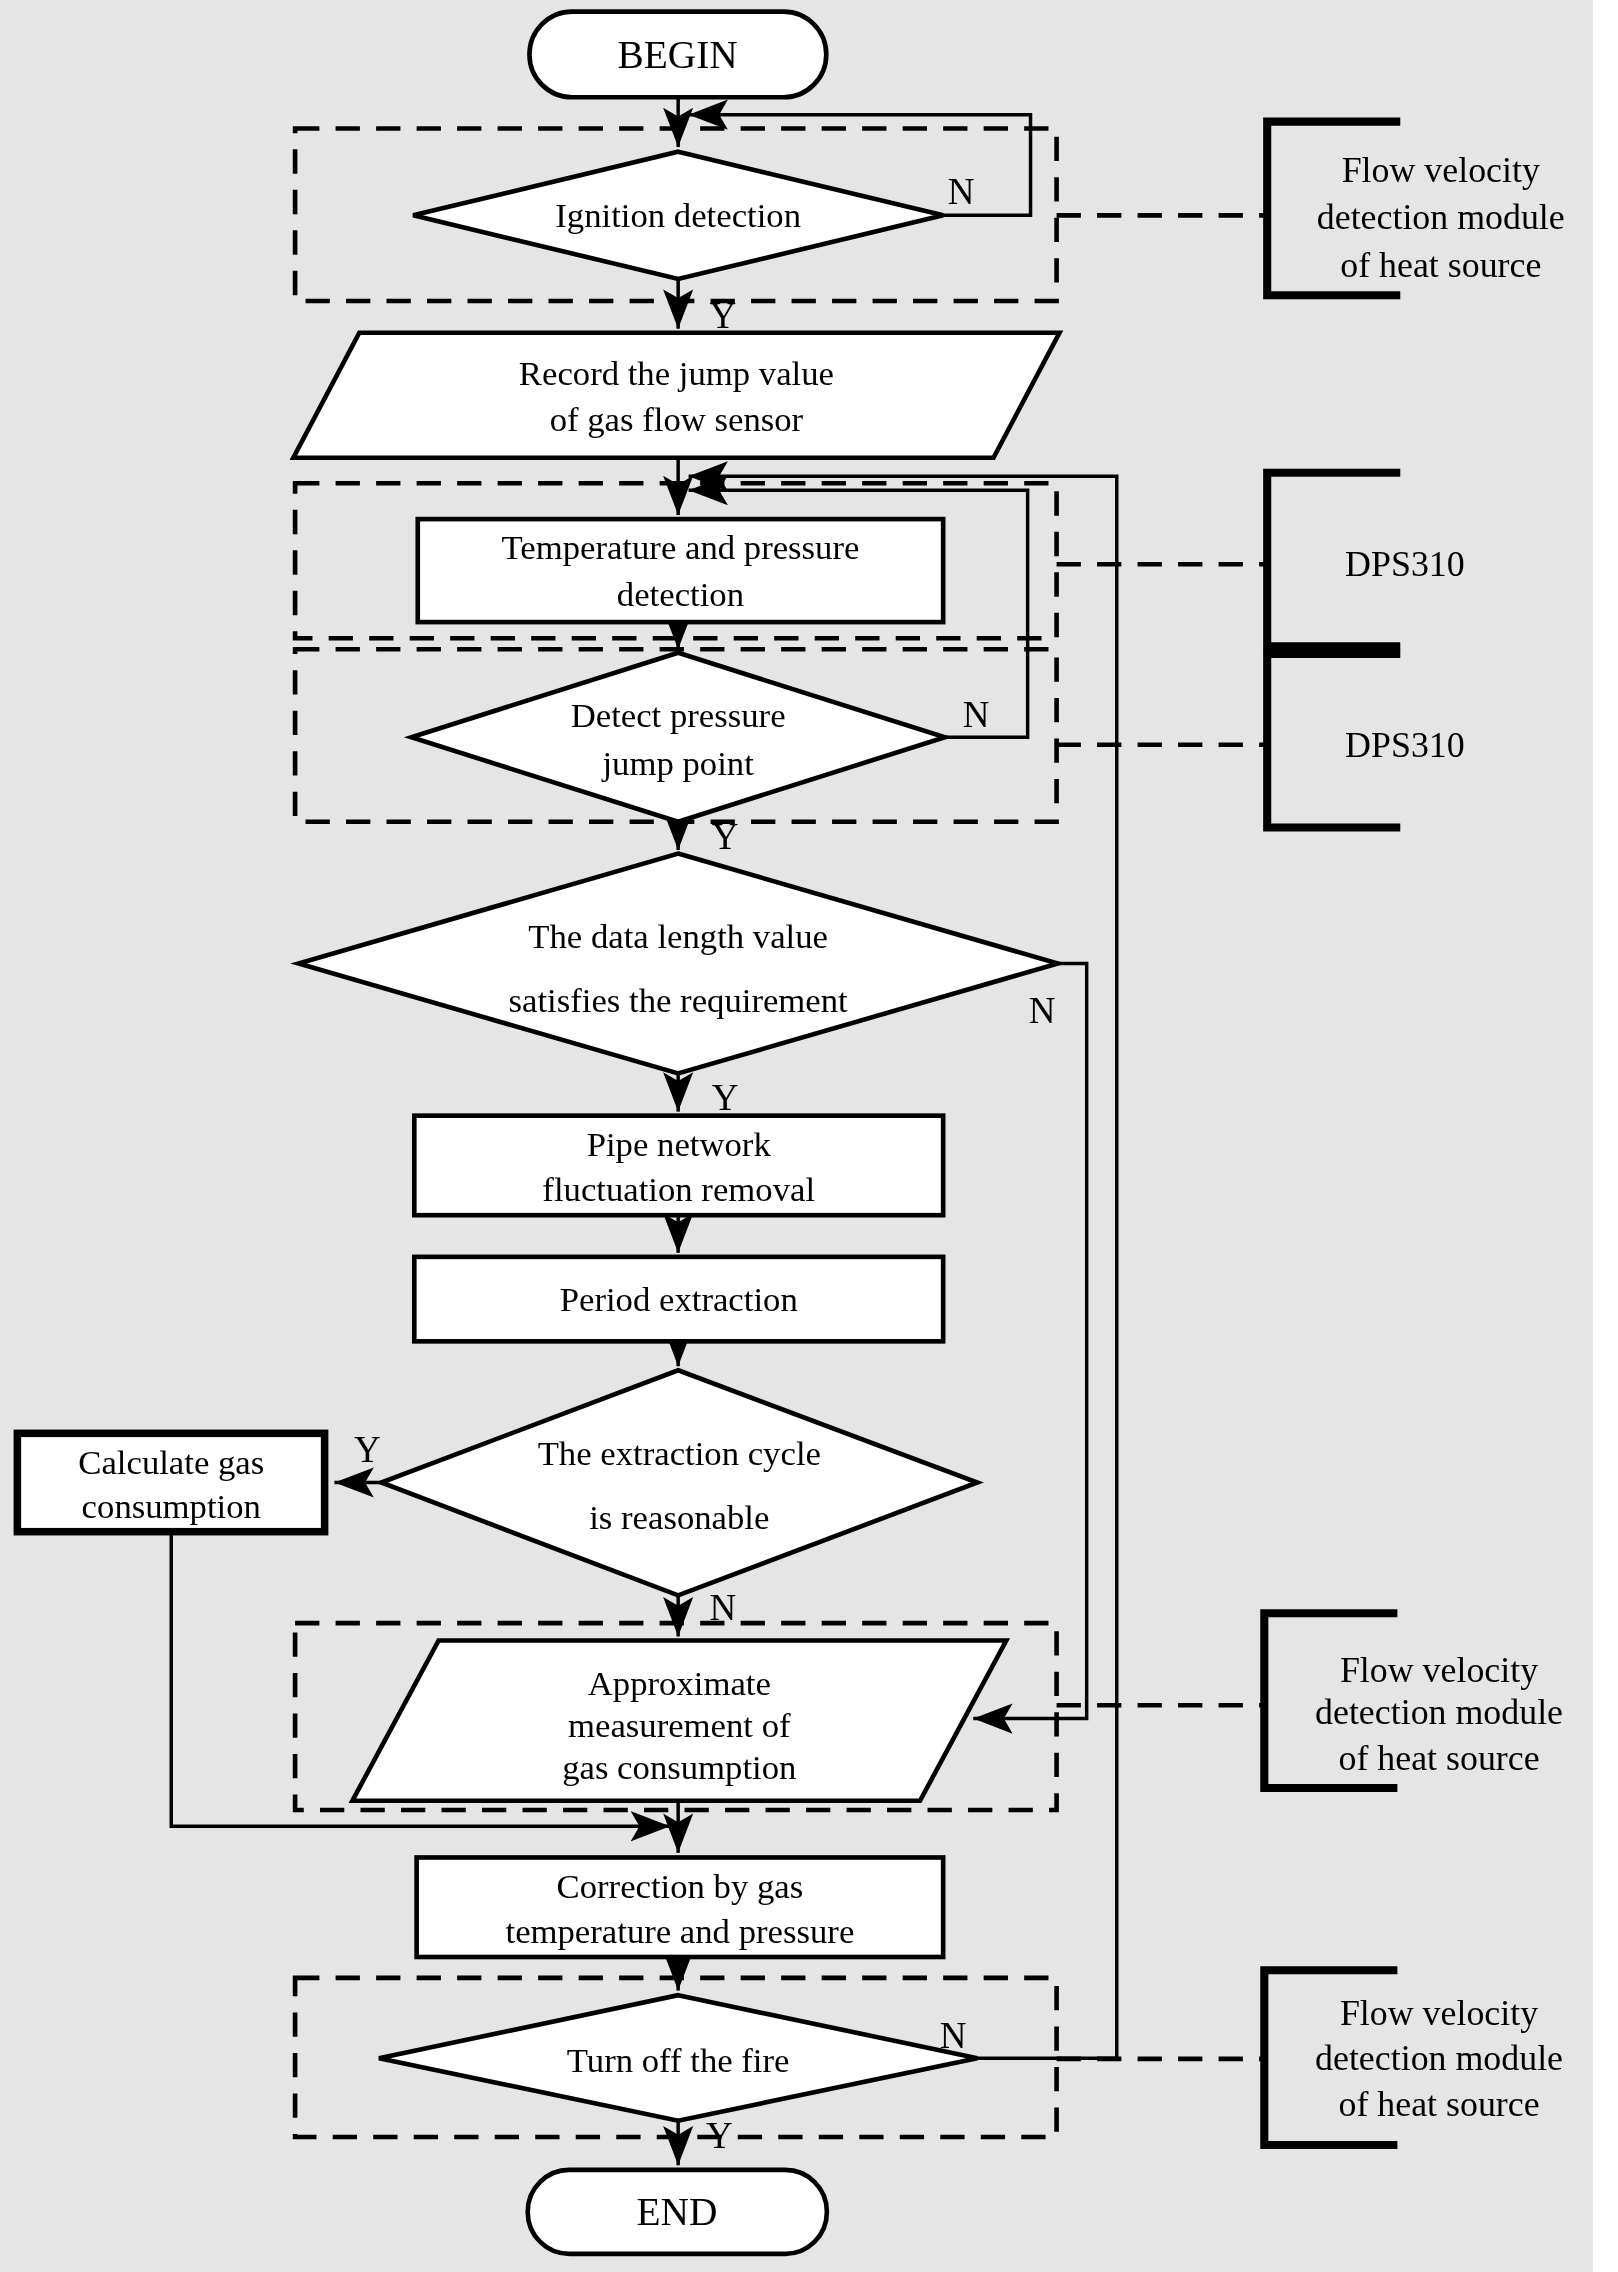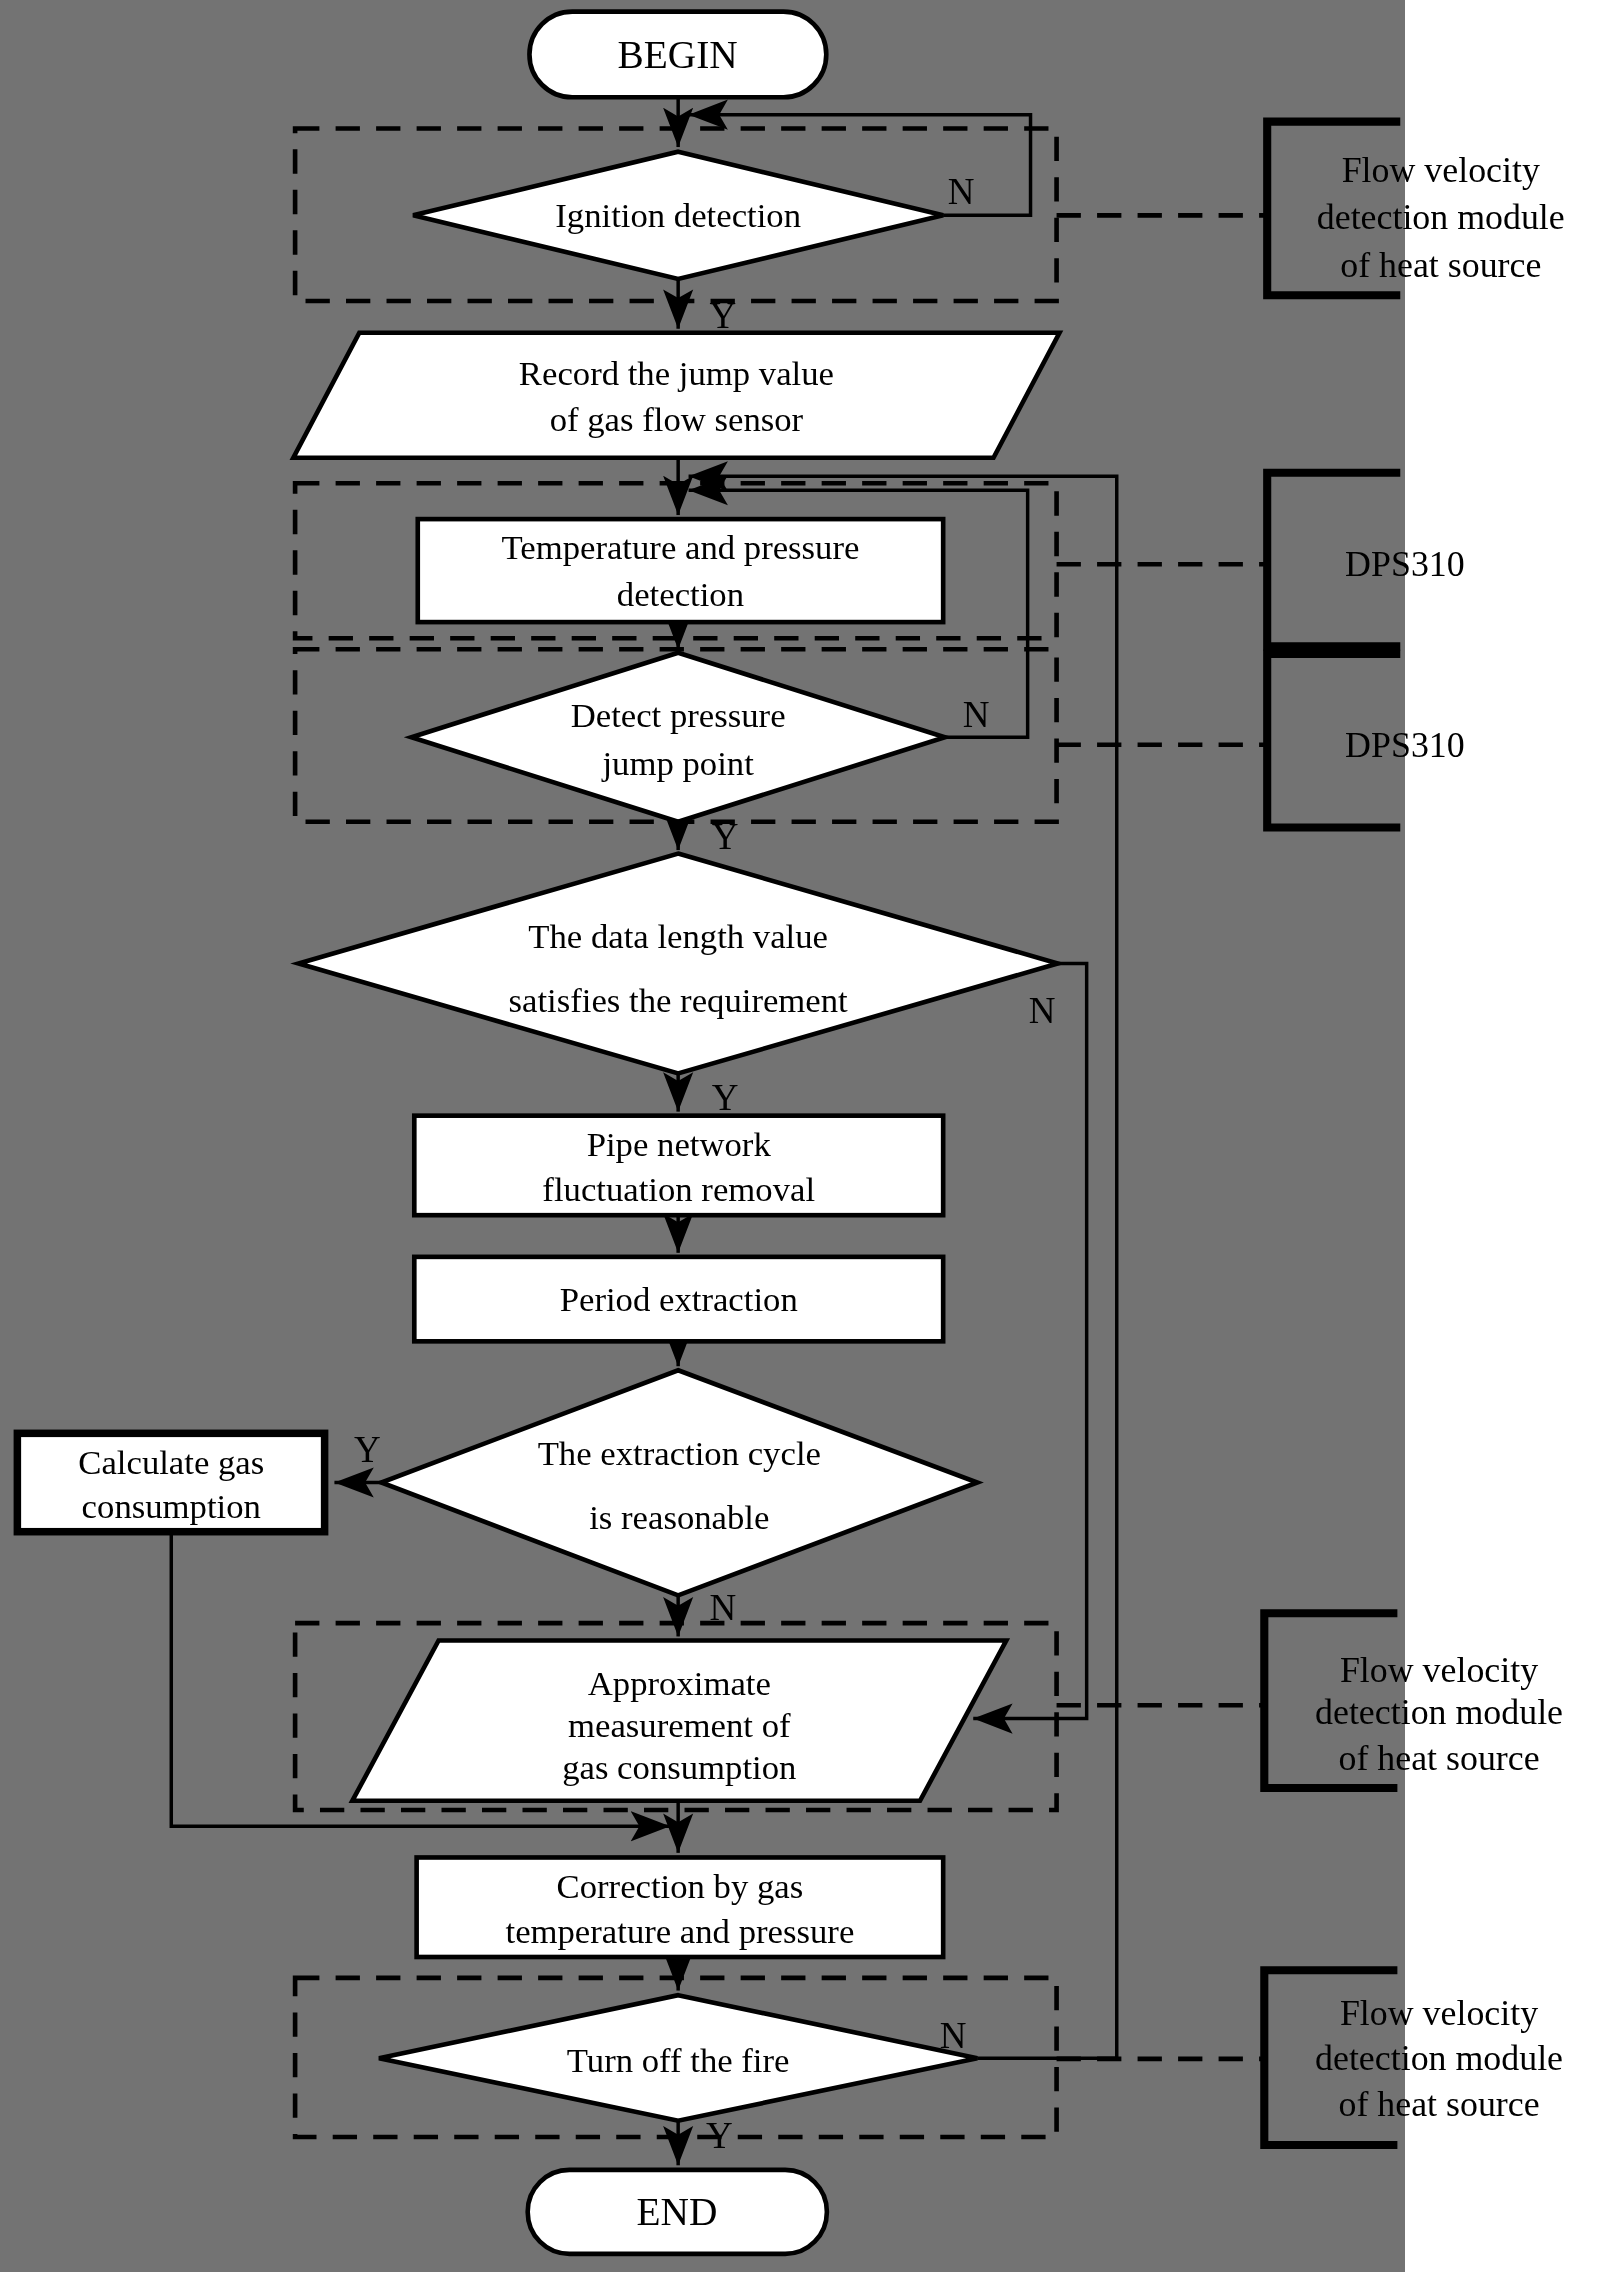--- a/index.html
+++ b/index.html
@@ -1,20 +1,20 @@
 <!DOCTYPE html>
 <html style="font-size:9.3px"><head>
 <meta charset="utf-8">
 <style>
   html, body { margin: 0; padding: 0; background: #ffffff; }
   #page {
     position: relative;
-    width: 1405px;
+    width: 1593px;
     height: 2273px;
-    background: #737373;
+    background: #e5e5e5;
     font-family: "Liberation Serif", serif;
   }
   svg { display: block; }
   .shape   { fill: #ffffff; stroke: #000000; stroke-width: 8; }
   .shape-thick { fill: #ffffff; stroke: #000000; stroke-width: 13; }
   .flow    { fill: none; stroke: #000000; stroke-width: 6; }
   .dashbox { fill: none; stroke: #000000; stroke-width: 8; stroke-dasharray: 42 28; }
   .dashcon { fill: none; stroke: #000000; stroke-width: 8; stroke-dasharray: 42 28; }
   .bracket { fill: none; stroke: #000000; stroke-width: 14; }
   .ntext   { font-family: "Liberation Serif", serif; font-size: 60px; fill: #000000; text-anchor: middle; }

